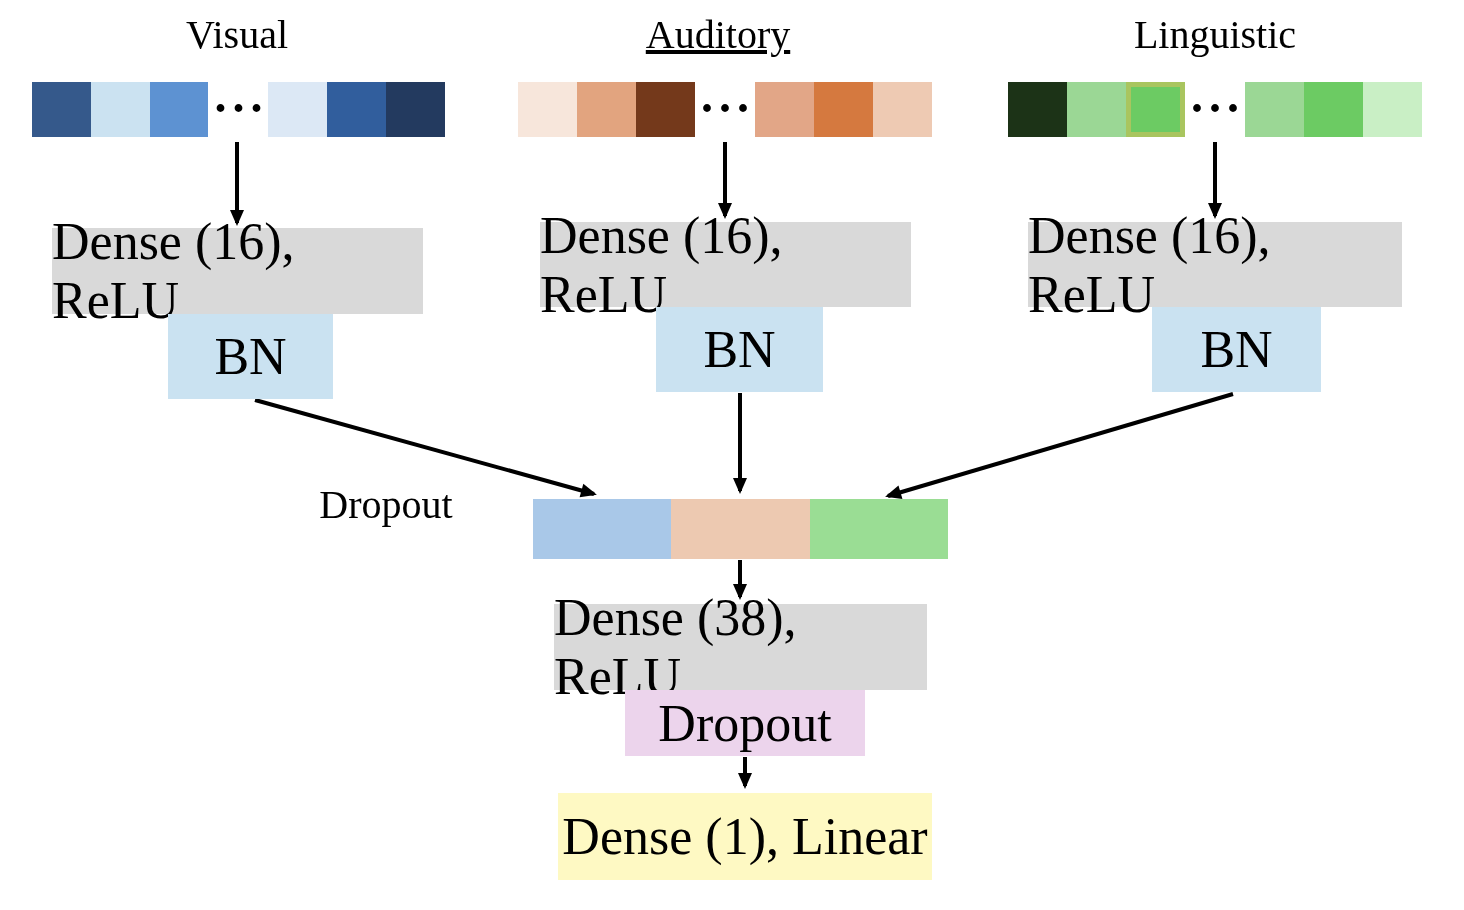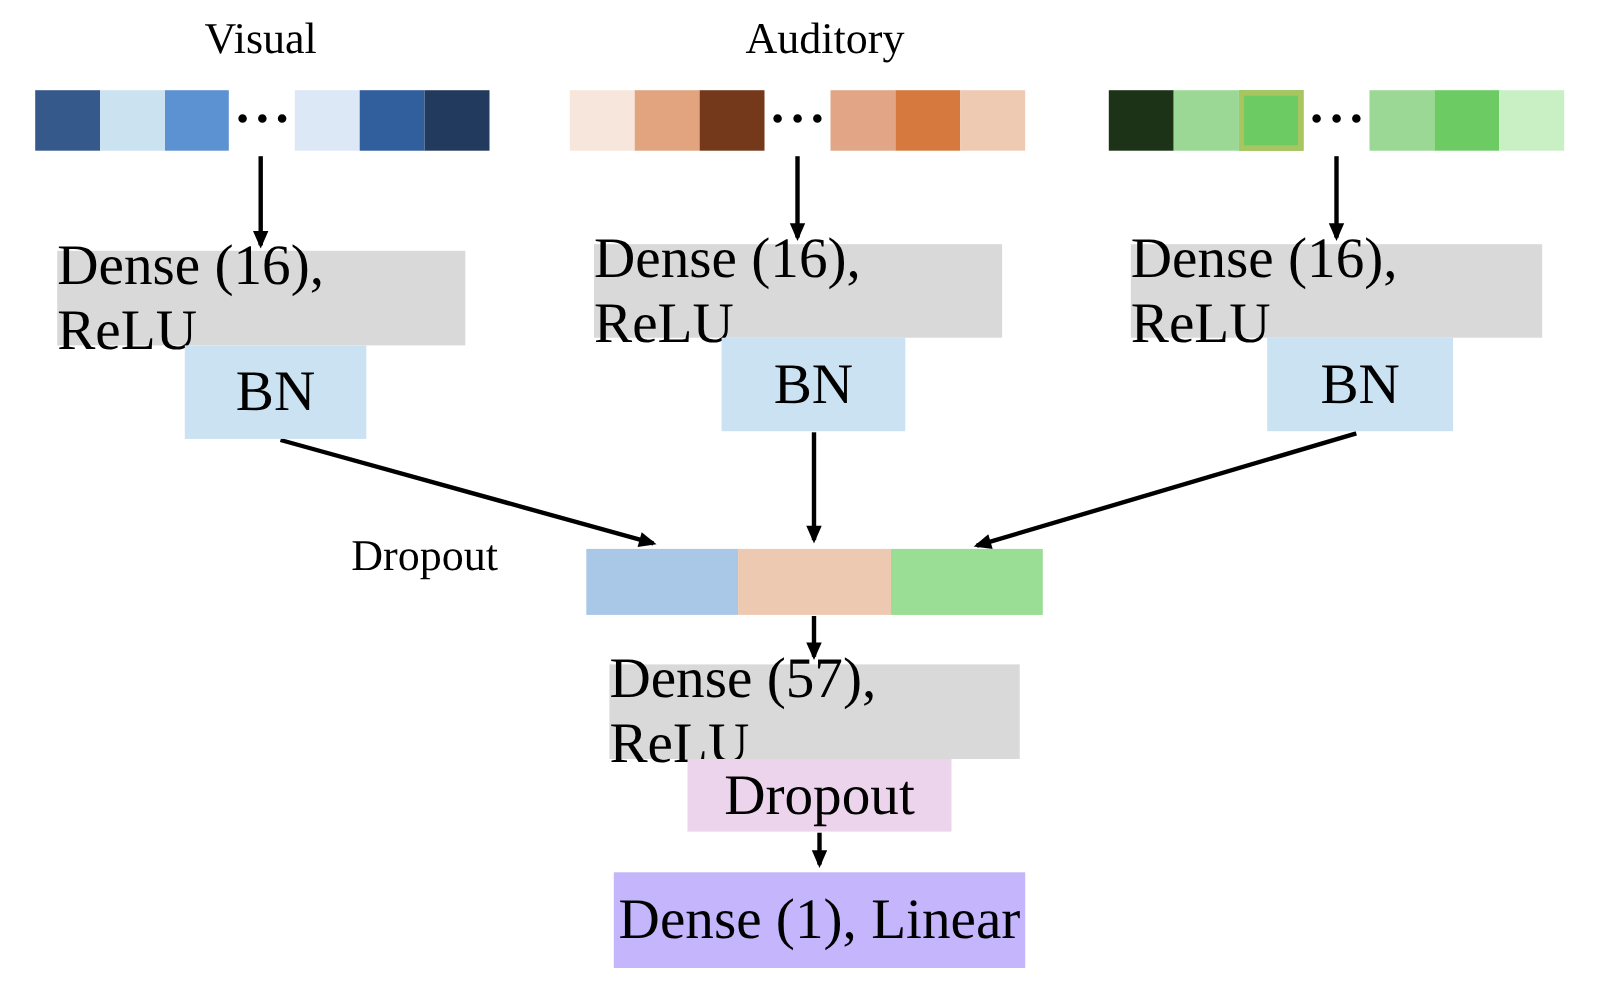--- a/index.html
+++ b/index.html
@@ -47,35 +47,36 @@
       <div class="gap">
         <span class="dots">...</span>
       </div>
       <div class="cell" style="background: rgb(220, 232, 245);"></div>
       <div class="cell" style="background: rgb(49, 94, 157);"></div>
       <div class="cell" style="background: rgb(35, 58, 95);"></div>
     </div>
   <div class="box" style="left: 52px; top: 228px; width: 371px; height: 86px; background-color: rgb(217, 217, 217);">Dense (16), ReLU</div>
   <div class="box" style="left: 168px; top: 314px; width: 165px; height: 85px; background-color: rgb(202, 226, 241);">BN</div>
 
-  <div class="title" style="left:630px;top:12px;">Auditory</div>
+  <div class="title" style="left:598px;top:12px;text-decoration:underline;">Auditory</div>
   <div class="strip" style="left:518px;top:82px;width:414px;">
       <div class="cell" style="background: rgb(247, 230, 219);"></div>
       <div class="cell" style="background: rgb(226, 164, 127);"></div>
       <div class="cell" style="background: rgb(116, 57, 27);"></div>
       <div class="gap">
         <span class="dots">...</span>
       </div>
       <div class="cell" style="background: rgb(226, 166, 135);"></div>
       <div class="cell" style="background: rgb(213, 121, 63);"></div>
       <div class="cell" style="background: rgb(238, 202, 179);"></div>
     </div>
   <div class="box" style="left: 540px; top: 222px; width: 371px; height: 85px; background-color: rgb(217, 217, 217);">Dense (16), ReLU</div>
   <div class="box" style="left: 656px; top: 307px; width: 167px; height: 85px; background-color: rgb(202, 226, 241);">BN</div>
 
+  <div class="title" style="left:1095px;top:12px;">Linguistic</div>
   <div class="strip" style="left:1008px;top:82px;width:414px;">
       <div class="cell" style="background: rgb(28, 51, 23);"></div>
       <div class="cell" style="background: rgb(155, 215, 149);"></div>
       <div class="cell" style="background: rgb(108, 203, 99); box-shadow: rgb(169, 197, 95) 0px 0px 0px 5px inset;"></div>
       <div class="gap">
         <span class="dots">...</span>
       </div>
       <div class="cell" style="background: rgb(155, 215, 149);"></div>
       <div class="cell" style="background: rgb(108, 203, 99);"></div>
       <div class="cell" style="background: rgb(201, 239, 197);"></div>
@@ -85,17 +86,17 @@
 
   <div class="concat-label">
     <div>Dropout</div>
   </div>
   <div class="concat-bar" style="left:533px;top:499px;width:415px;height:60px;">
       <div class="concat-seg" style="background: rgb(169, 200, 232);"></div>
       <div class="concat-seg" style="background: rgb(237, 201, 177);"></div>
       <div class="concat-seg" style="background: rgb(154, 221, 148);"></div>
     </div>
 
-  <div class="box" style="left: 554px; top: 604px; width: 373px; height: 86px; background-color: rgb(217, 217, 217);">Dense (57), ReLU</div>
+  <div class="box" style="left: 554px; top: 604px; width: 373px; height: 86px; background-color: rgb(217, 217, 217);">Dense (38), ReLU</div>
   <div class="box" style="left: 625px; top: 690px; width: 240px; height: 66px; background-color: rgb(236, 212, 236);">Dropout</div>
-  <div class="box" style="left: 558px; top: 793px; width: 374px; height: 87px; background-color: #c4b5fd;">Dense (1), Linear</div>
+  <div class="box" style="left: 558px; top: 793px; width: 374px; height: 87px; background-color: #fef9c3;">Dense (1), Linear</div>
 
 </div>
 
 </body></html>

